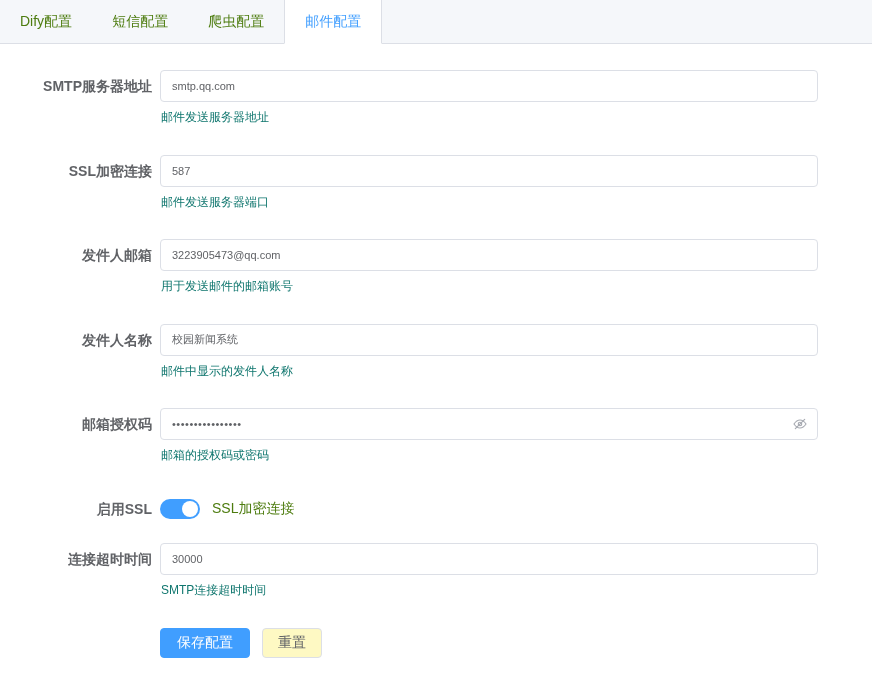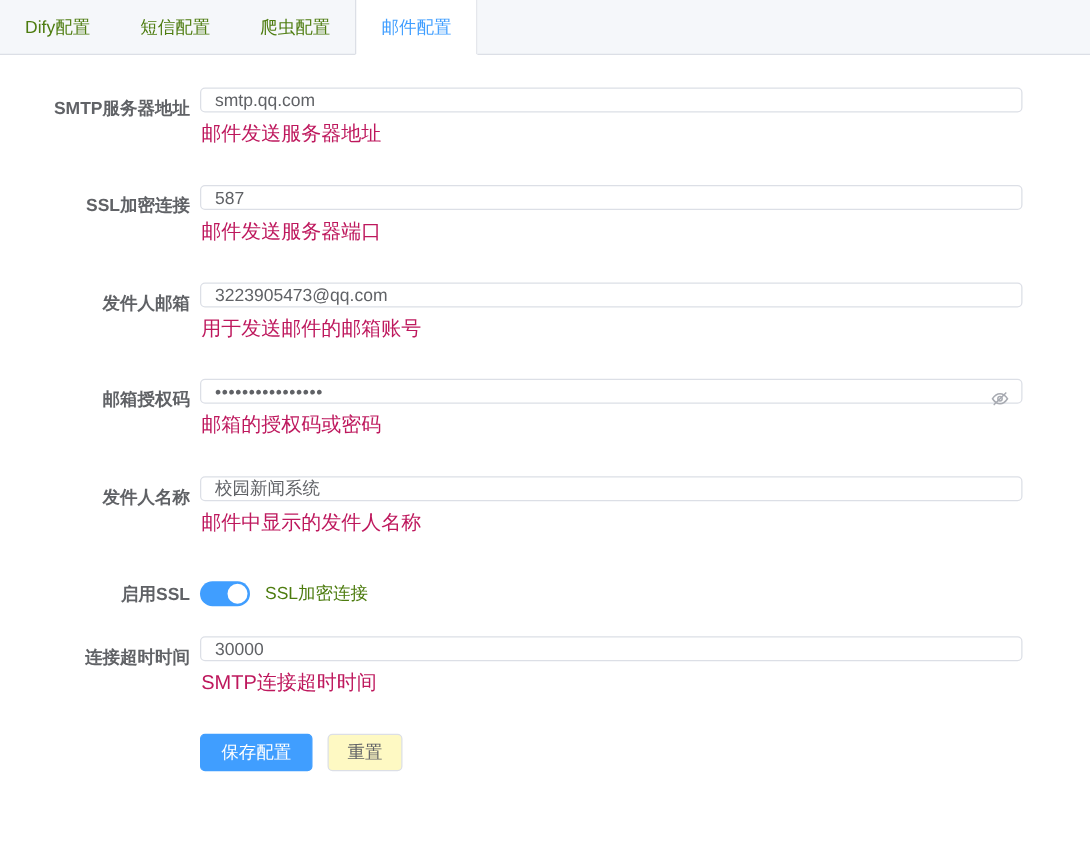--- a/index.html
+++ b/index.html
@@ -15,28 +15,28 @@
     border-left:1px solid #dcdfe6; border-right:1px solid #dcdfe6;
     border-bottom:1px solid #fff; }
   .tab-filler { flex:1; background:#f5f7fa; border-bottom:1px solid #dcdfe6; }
 
   
   .content { padding:26px 54px 0 0; }
   .form-item { display:flex; margin-bottom:29px; }
   .form-label { flex:0 0 160px; padding-right:8px; text-align:right;
     font-size:14px; font-weight:700; color:#606266; line-height:32px; }
   .form-control { flex:1; min-width:0; }
-  .text-input { width:100%; height:20px; border:1px solid #dcdfe6;
-    border-radius:4px; padding:0 11px; font-size:14px; color:#606266;
+  .text-input { width:100%; height:32px; border:1px solid #dcdfe6;
+    border-radius:4px; padding:0 11px; font-size:11px; color:#606266;
     background:#fff; outline:none; font-family:"Liberation Sans", sans-serif; }
   .input-wrap { position:relative; }
   .input-wrap .text-input { padding-right:32px; letter-spacing:0.5px; }
   .eye-btn { position:absolute; right:10px; top:8px; width:16px; height:16px;
     color:#a8abb2; cursor:pointer; display:flex; align-items:center; }
-  .hint { font-size:16px; color:#be185d; margin-top:8px; margin-left:1px;
+  .hint { font-size:12px; color:#0f766e; margin-top:8px; margin-left:1px;
     line-height:1.3; }
 
   
   .switch-item { display:flex; align-items:center; margin-bottom:18px; height:32px; }
   .switch { width:40px; height:20px; border-radius:10px; background:#409eff;
     position:relative; cursor:pointer; flex:0 0 40px; }
   .switch::after { content:""; position:absolute; top:2px; right:2px;
     width:16px; height:16px; border-radius:50%; background:#fff; }
   .switch-desc { margin-left:12px; font-size:14px; color:#4d7c0f; }
 
@@ -81,41 +81,41 @@
 
   <div class="form-item">
     <div class="form-label">发件人邮箱</div>
     <div class="form-control">
       <input class="text-input" type="text" value="3223905473@qq.com" style="">
       <div class="hint">用于发送邮件的邮箱账号</div>
     </div>
   </div>
 
   <div class="form-item">
+    <div class="form-label">发件人名称</div>
+    <div class="form-control">
+      <input class="text-input" type="text" value="校园新闻系统" style="">
+      <div class="hint">邮件中显示的发件人名称</div>
+    </div>
+  </div>
+
+  <div class="form-item">
     <div class="form-label">邮箱授权码</div>
     <div class="form-control">
       <div class="input-wrap">
         <input class="text-input" type="text" value="••••••••••••••••" style="">
         <span class="eye-btn">
           <svg viewBox="0 0 24 24" width="16" height="16" fill="none" stroke="currentColor" stroke-width="1.8" stroke-linecap="round">
             <path d="M3 12 C6 7.5 10 6 12 6 C14 6 18 7.5 21 12 C18 16.5 14 18 12 18 C10 18 6 16.5 3 12 Z"></path>
             <circle cx="12" cy="12" r="2.6"></circle>
             <line x1="5" y1="19" x2="19" y2="5"></line>
           </svg>
         </span>
       </div>
       <div class="hint">邮箱的授权码或密码</div>
-    </div>
-  </div>
-
-  <div class="form-item">
-    <div class="form-label">发件人名称</div>
-    <div class="form-control">
-      <input class="text-input" type="text" value="校园新闻系统" style="">
-      <div class="hint">邮件中显示的发件人名称</div>
     </div>
   </div>
 
   <div class="switch-item">
     <div class="form-label">启用SSL</div>
     <div class="switch"></div>
     <div class="switch-desc">SSL加密连接</div>
   </div>
 
   <div class="form-item">

